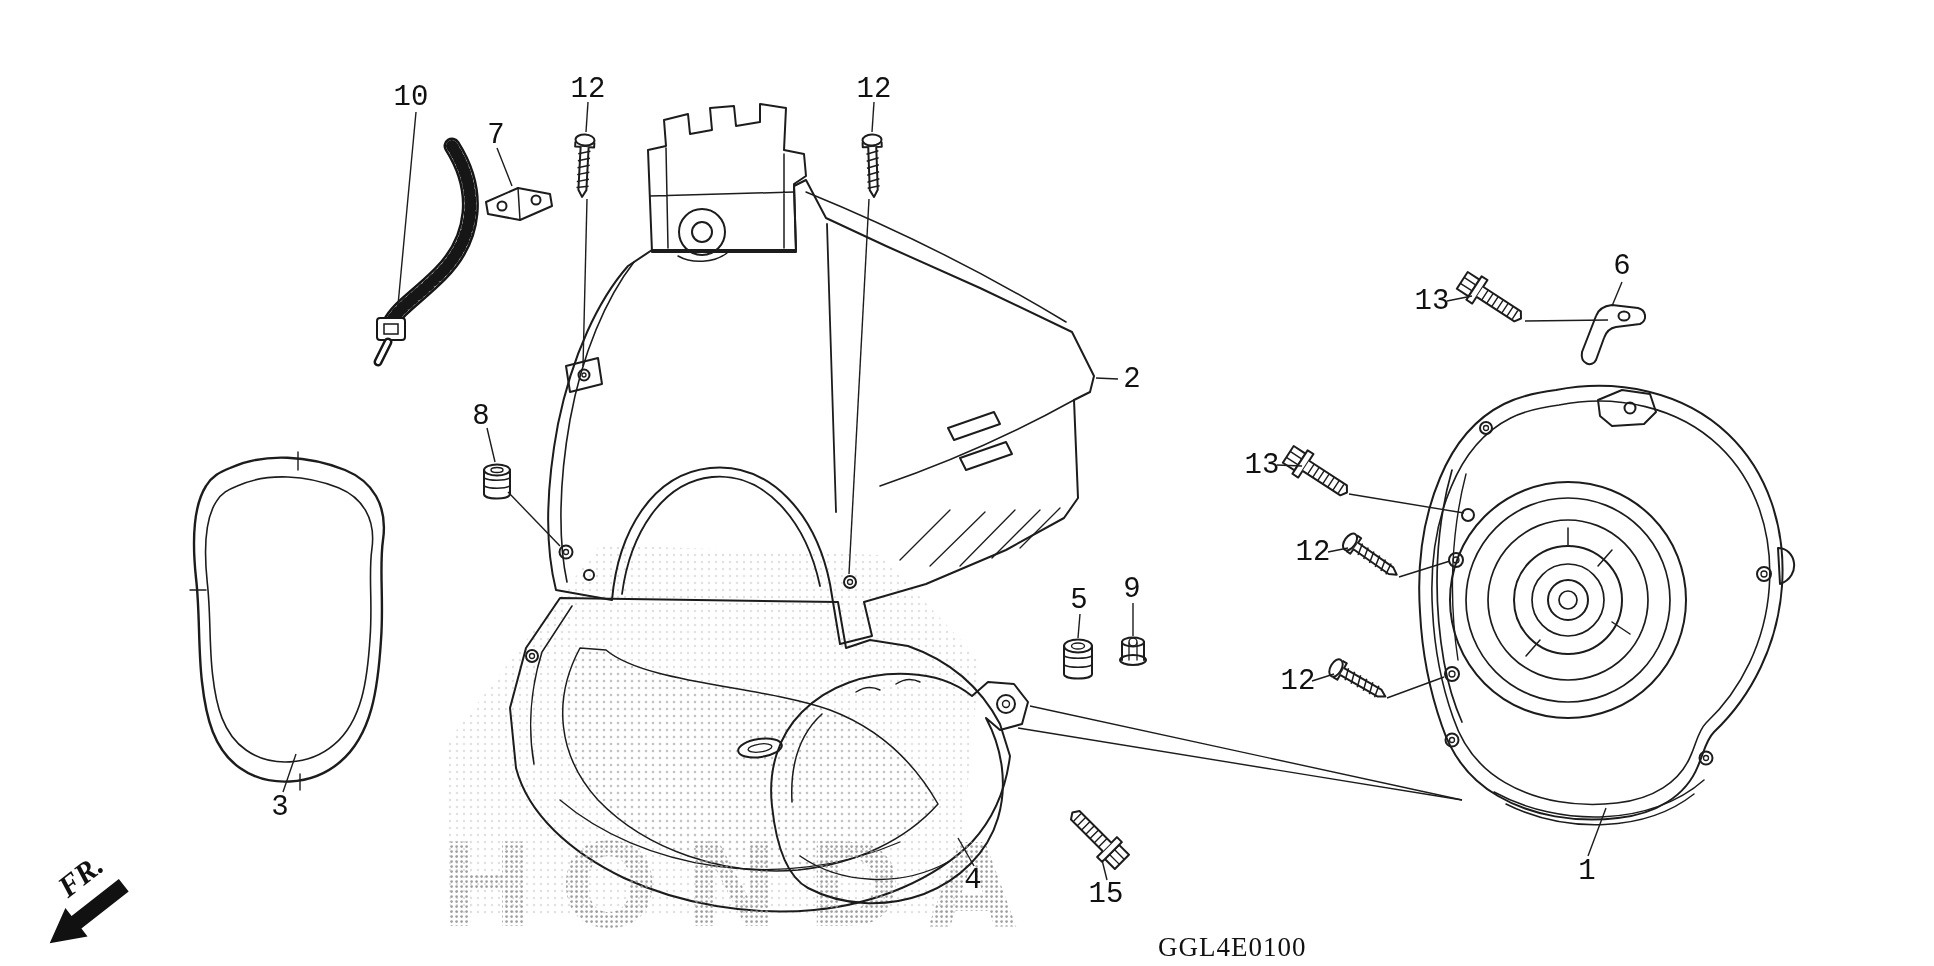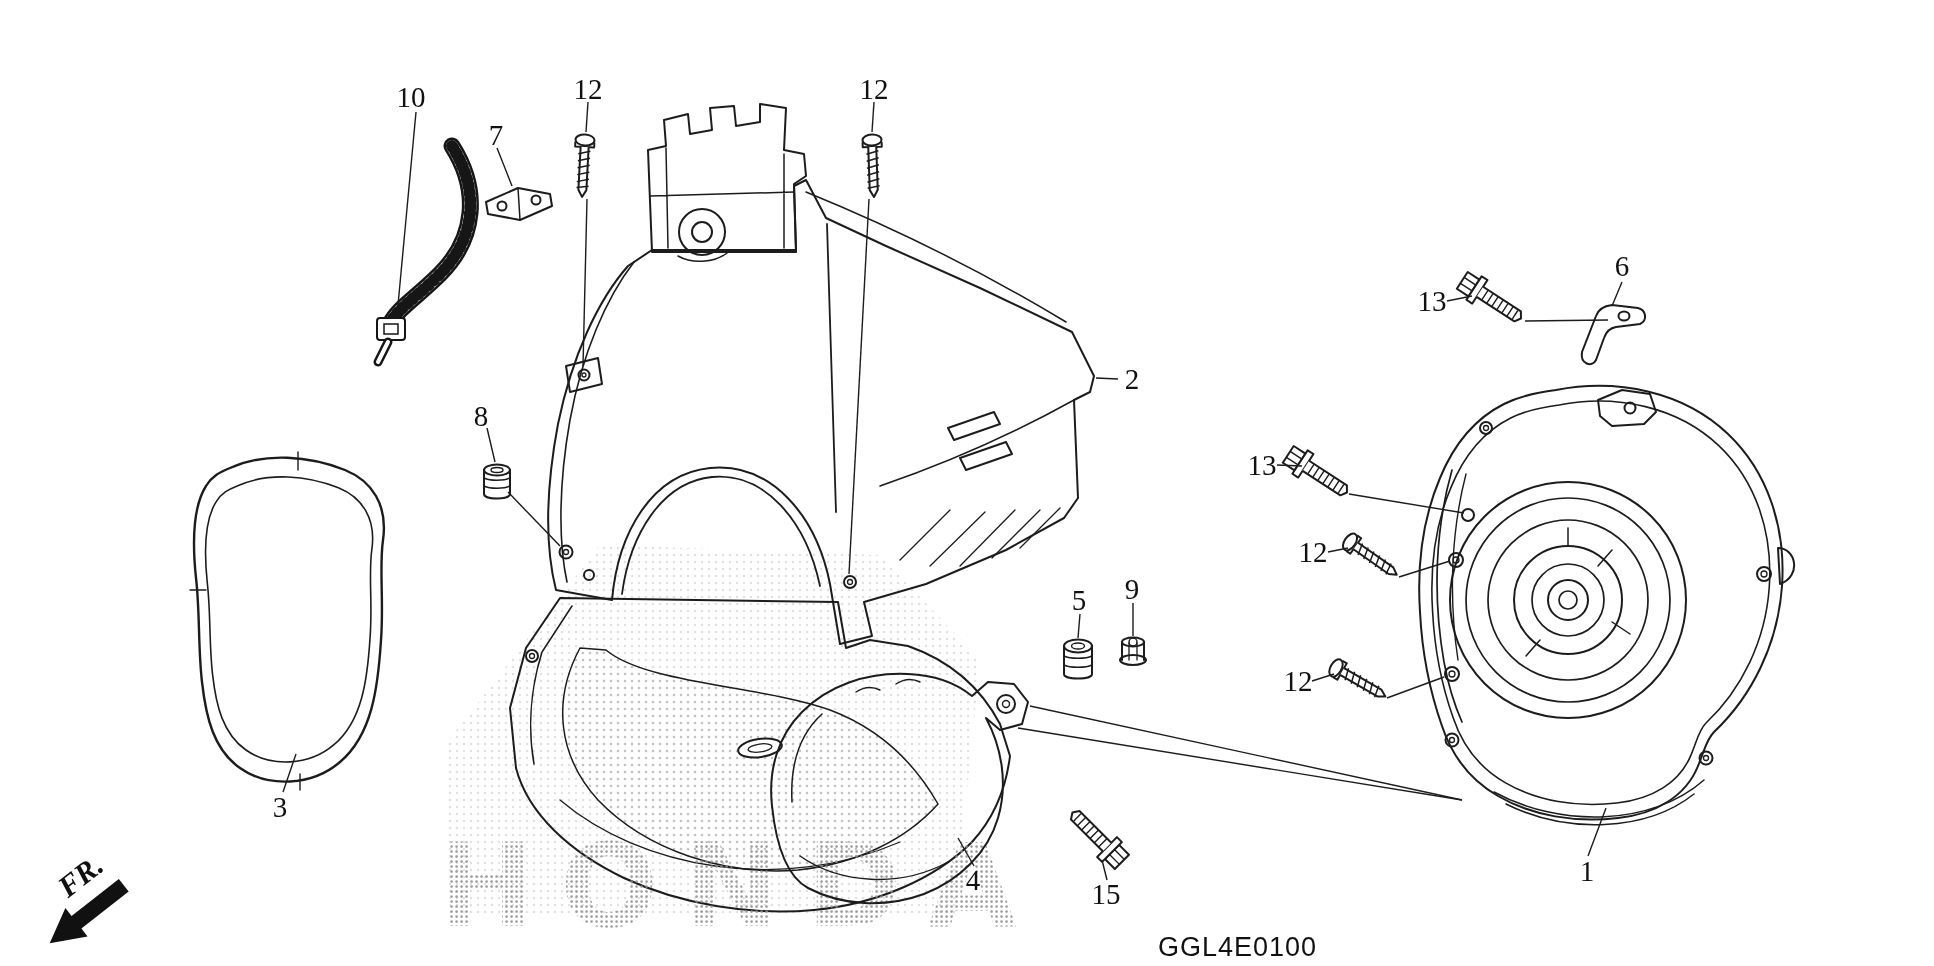--- a/index.html
+++ b/index.html
@@ -1,23 +1,23 @@
 <!DOCTYPE html>
 <html><head>
 <meta charset="utf-8">
 <style>
   html,body{margin:0;padding:0;background:#ffffff;}
   .stage{position:relative;width:1934px;height:966px;background:#fff;overflow:hidden;
          font-family:"Liberation Sans",sans-serif;}
   .stage svg{position:absolute;left:0;top:0;}
   .callout{position:absolute;transform:translate(-50%,-50%);
-           font-family:Liberation Serif, serif;font-size:29px;color:#111;
+           font-family:Liberation Mono, monospace;font-size:29px;color:#111;
            line-height:1;white-space:nowrap;}
   .diagram-code{position:absolute;left:1158px;top:932px;
-                font-family:Liberation Sans, sans-serif;font-size:27px;color:#111;
+                font-family:Liberation Serif, serif;font-size:27px;color:#111;
                 letter-spacing:1px;}
   .lineart{stroke:#1c1c1c;fill:none;stroke-width:2;stroke-linejoin:round;stroke-linecap:round;}
 </style>
 </head>
 <body>
 
 <div class="stage">
 
 <svg width="1934" height="966" viewBox="0 0 1934 966">
   <defs>

